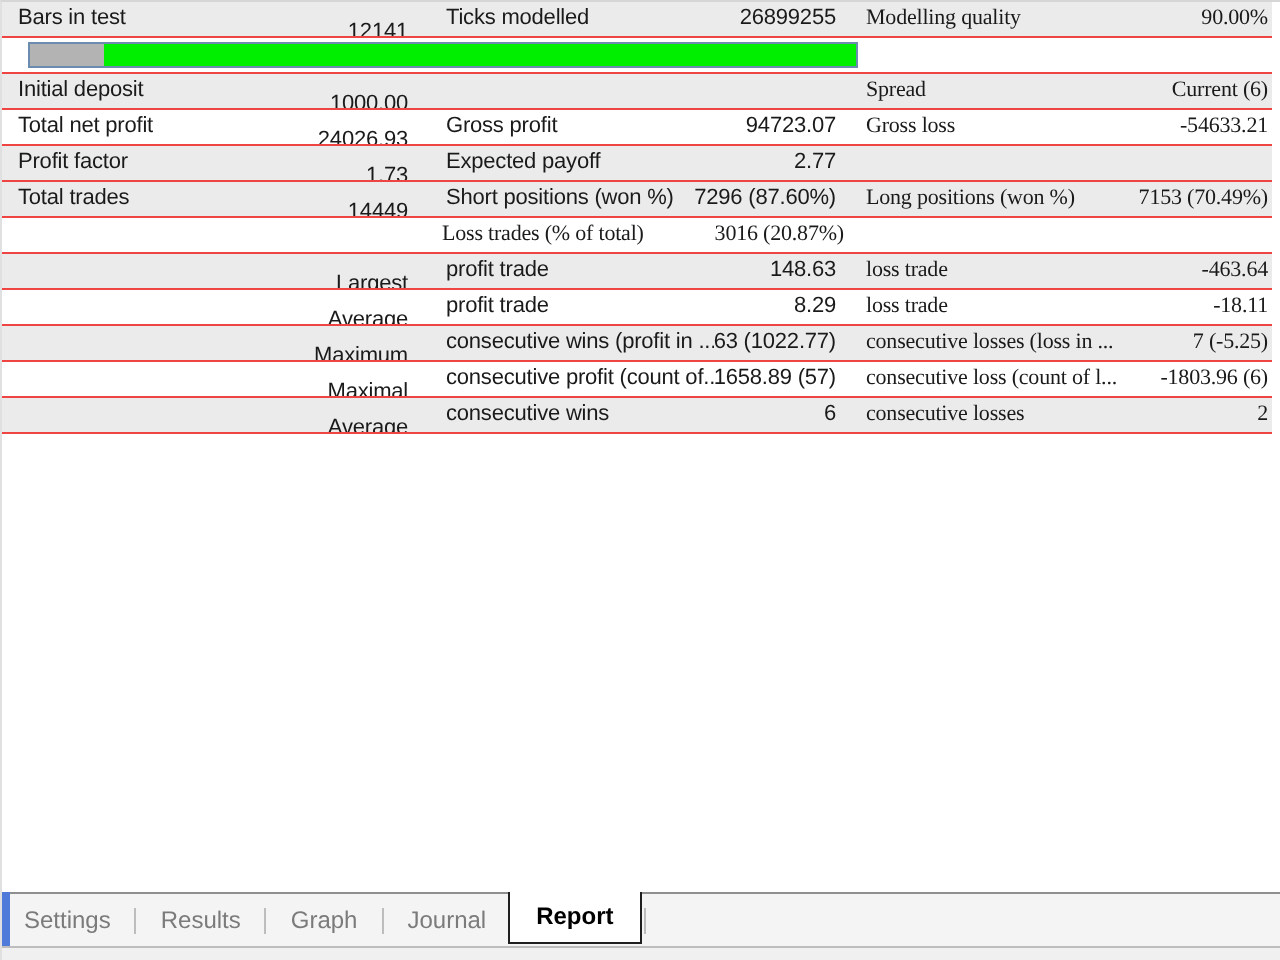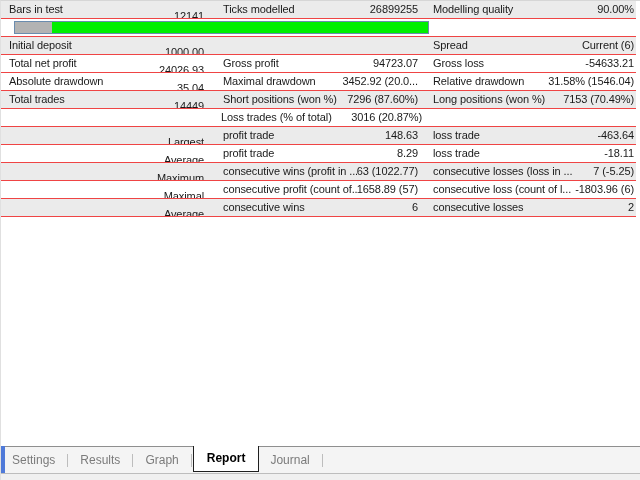--- a/index.html
+++ b/index.html
@@ -26,21 +26,21 @@
     border-bottom:1px solid #ef4444;
     font-size:11px;
     color:#1a1a1a;
     letter-spacing:-0.1px;
   }
   .trow.odd  { background:#ebebeb; }
   .trow.even { background:#ffffff; }
   .cgroup { display:flex; box-sizing:border-box; overflow:hidden; }
   .g1 { width:207px; }
   .g2 { width:212px; }
-  .g3 { width:216px; }
+  .g3 { width:216px;font-family:Liberation Serif, serif; }
   .lbl {
     flex:1 1 auto;
     white-space:nowrap; overflow:hidden;
     line-height:17px;
   }
   .g1 .lbl { padding-left:8px; }
   .g2 .lbl { padding-left:15px; }
   .g3 .lbl { padding-left:13px; }
   .val {
     flex:0 0 auto;
@@ -167,32 +167,32 @@
         </div>
         <div class="cgroup g2">
           <div class="lbl">Gross profit</div>
           <div class="val">94723.07</div>
         </div>
         <div class="cgroup g3">
           <div class="lbl">Gross loss</div>
           <div class="val">-54633.21</div>
         </div>
       </div>
-      <div class="trow even">
-        <div class="cgroup g1">
-          <div class="lbl">Absolute drawdown</div>
-          <div class="val">35.04</div>
-        </div>
-        <div class="cgroup g2">
-          <div class="lbl">Maximal drawdown</div>
-          <div class="val">3452.92 (20.0...</div>
-        </div>
-        <div class="cgroup g3">
-          <div class="lbl">Relative drawdown</div>
-          <div class="val">31.58% (1546.04)</div>
+      <div class="trow odd">
+        <div class="cgroup g1">
+          <div class="lbl">Profit factor</div>
+          <div class="val">1.73</div>
+        </div>
+        <div class="cgroup g2">
+          <div class="lbl">Expected payoff</div>
+          <div class="val">2.77</div>
+        </div>
+        <div class="cgroup g3">
+          <div class="lbl"></div>
+          <div class="val"></div>
         </div>
       </div>
       <div class="trow odd">
         <div class="cgroup g1">
           <div class="lbl">Total trades</div>
           <div class="val">14449</div>
         </div>
         <div class="cgroup g2">
           <div class="lbl">Short positions (won %)</div>
           <div class="val">7296 (87.60%)</div>
@@ -285,20 +285,20 @@
     </div>
 
   <div class="tabbar">
     <div class="accent"></div>
     <div class="tab">Settings</div>
     <div class="sep"></div>
     <div class="tab">Results</div>
     <div class="sep"></div>
     <div class="tab">Graph</div>
     <div class="sep"></div>
+    <div class="tab">Journal</div>
     <div class="tab active">Report</div>
-    <div class="tab">Journal</div>
     <div class="sep"></div>
   </div>
 
   <div class="statusstrip"></div>
 
 </div>
 
 </body></html>

